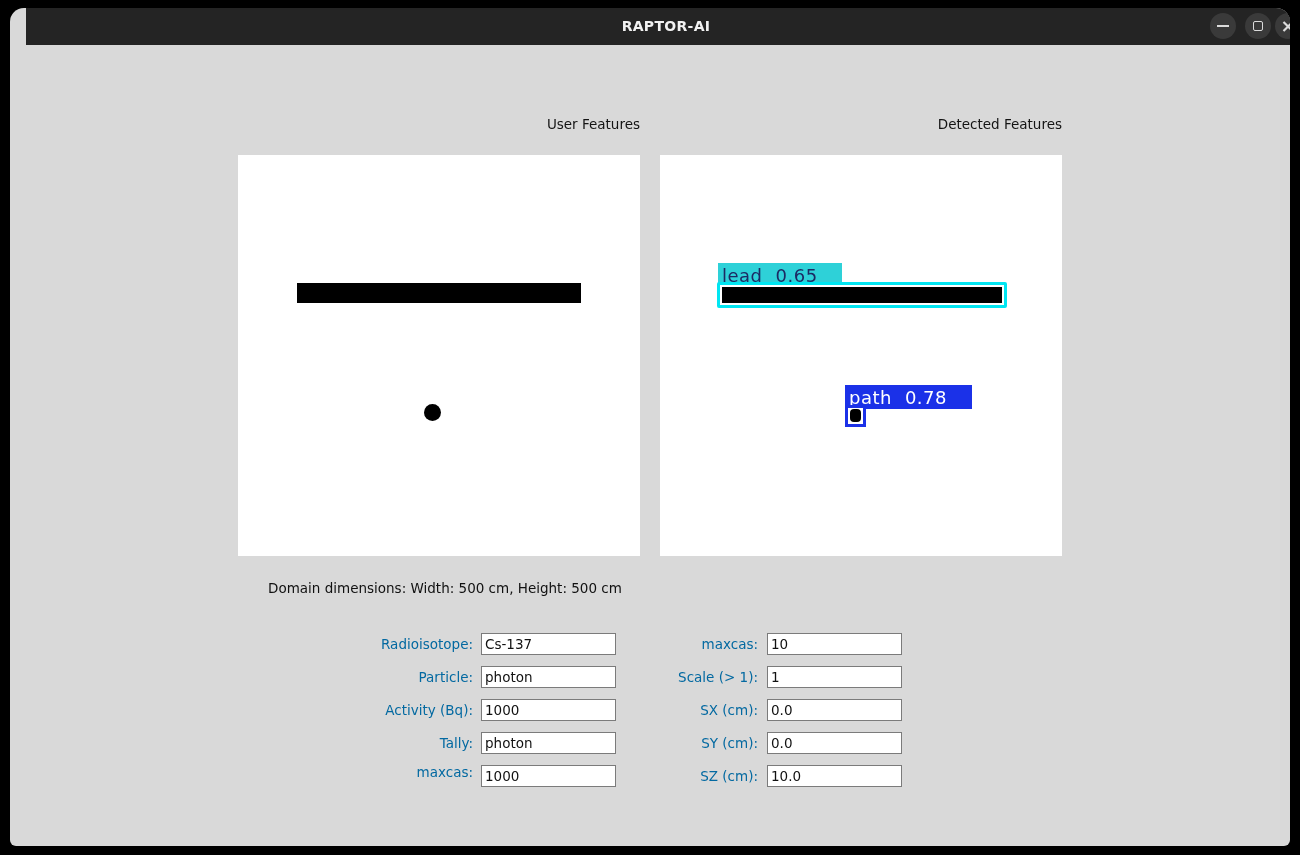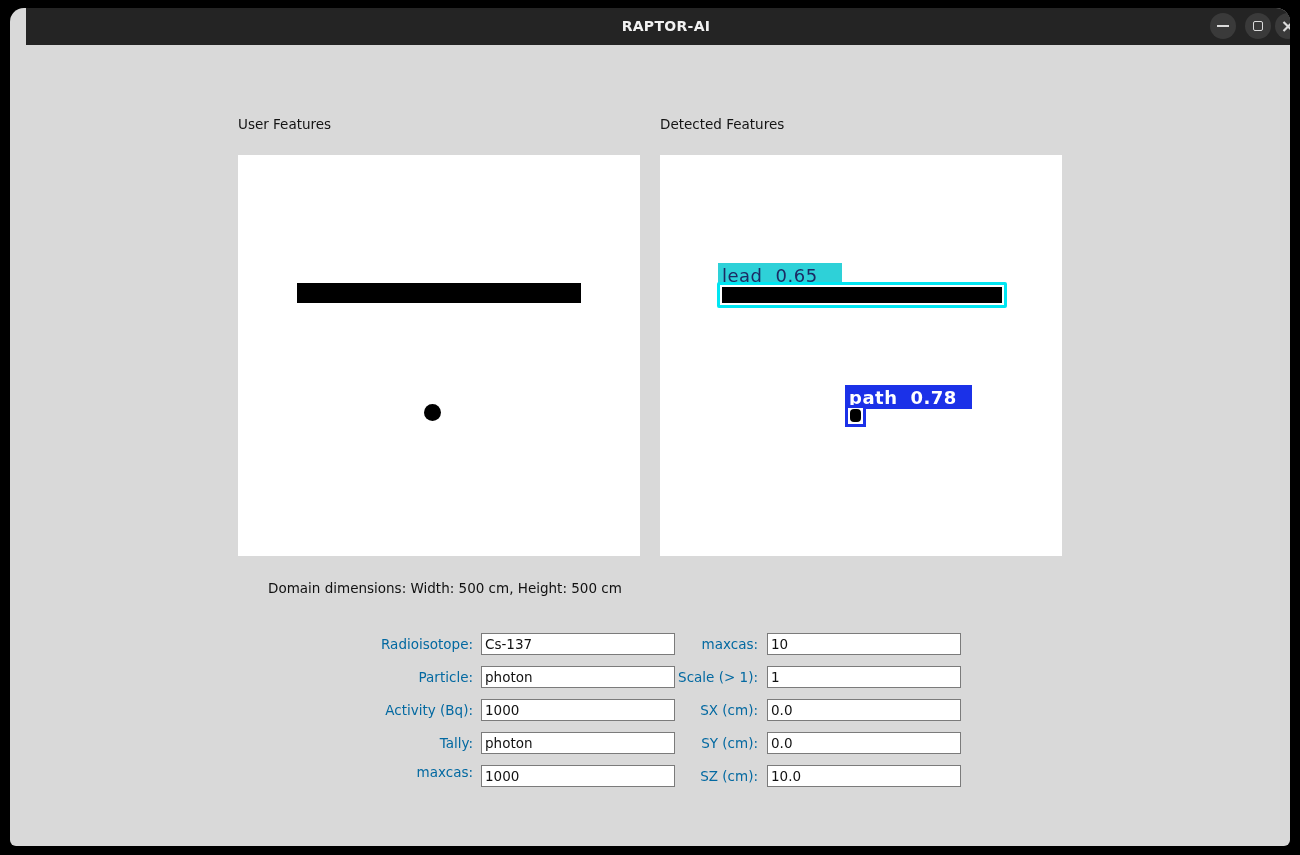--- a/index.html
+++ b/index.html
@@ -23,55 +23,55 @@
   .glyph-max { width:10px; height:10px; border:1.5px solid #dcdcdc; border-radius:2px; }
   .glyph-close { color:#dcdcdc; font-size:18px; line-height:1; font-weight:bold; }
 
   .toolbar { position:absolute; left:0; top:48px; width:1280px; height:27px;
     display:flex; justify-content:center; gap:24px; }
   .tbtn { min-width:46px; padding:2px 12px; height:27px; font-size:13.5px;
     color:#141414; background:#e9e9e9; border:1px solid #a3a3a3;
     border-bottom-color:#878787; border-right-color:#8f8f8f;
     font-family:inherit; cursor:pointer; }
 
-  .panel-title { position:absolute; top:108px; width:402px; text-align:left;
+  .panel-title { position:absolute; top:108px; width:402px; text-align:right;
     font-size:13.5px; color:#141414; }
   .pt-user { left:228px; } .pt-detected { left:650px; }
 
   .canvas { position:absolute; top:147px; width:402px; height:401px; background:#fff; }
   .canvas-user { left:228px; } .canvas-detected { left:650px; }
 
   .shape-bar { position:absolute; left:59px; top:128px; width:284px; height:20px;
     background:#000; }
   .shape-dot { position:absolute; left:186px; top:249px; width:17px; height:17px;
     border-radius:50%; background:#000; }
 
   .det-label { position:absolute; height:21px; display:flex; align-items:center;
     padding:12px 4px; font-size:18px; font-weight:500; white-space:nowrap;
     letter-spacing:.5px; }
   .det-label .score { margin-left:13px; }
   .lead-label { left:58px; top:108px; width:124px; background:#2ed1d8; color:#1c2a63; }
   .lead-box { position:absolute; left:57px; top:127px; width:290px; height:26px;
     border:3px solid #00e6f2; border-radius:2px; background:#fff; }
   .lead-box .fill { position:absolute; left:2px; top:2px; right:2px; bottom:2px;
     background:#000; }
-  .path-label { left:185px; top:230px; width:127px; background:#1b31e8; color:#fff;font-weight:bold; }
+  .path-label { left:185px; top:230px; width:127px; background:#1b31e8; color:#fff; }
   .path-box { position:absolute; left:185px; top:250px; width:21px; height:22px;
     border:3px solid #1b31e8; background:#fff; }
   .path-box .fill { position:absolute; left:2px; top:1px; width:11px; height:13px;
     border-radius:4px; background:#000; }
 
   .domain-info { position:absolute; left:258px; top:572px; font-size:13.5px;
     color:#111; }
 
   .flabel { position:absolute; height:22px; line-height:22px; text-align:right;
     font-size:13.5px; color:#0369a1; }
   .flabel.lcol { left:330px; width:133px; }
   .flabel.rcol { left:620px; width:128px; }
-  .fin { position:absolute; width:194px; height:22px; background:#fff;
+  .fin { position:absolute; width:135px; height:22px; background:#fff;
     border:1px solid #7b7b7b; font-size:13.5px; font-family:inherit;
     color:#111; padding:8px 3px; outline:none; }
   .fin.lcol { left:471px; }
   .fin.rcol { left:757px; }
 </style>
 </head>
 <body>
 
 <div class="stage">
   <div class="window">

